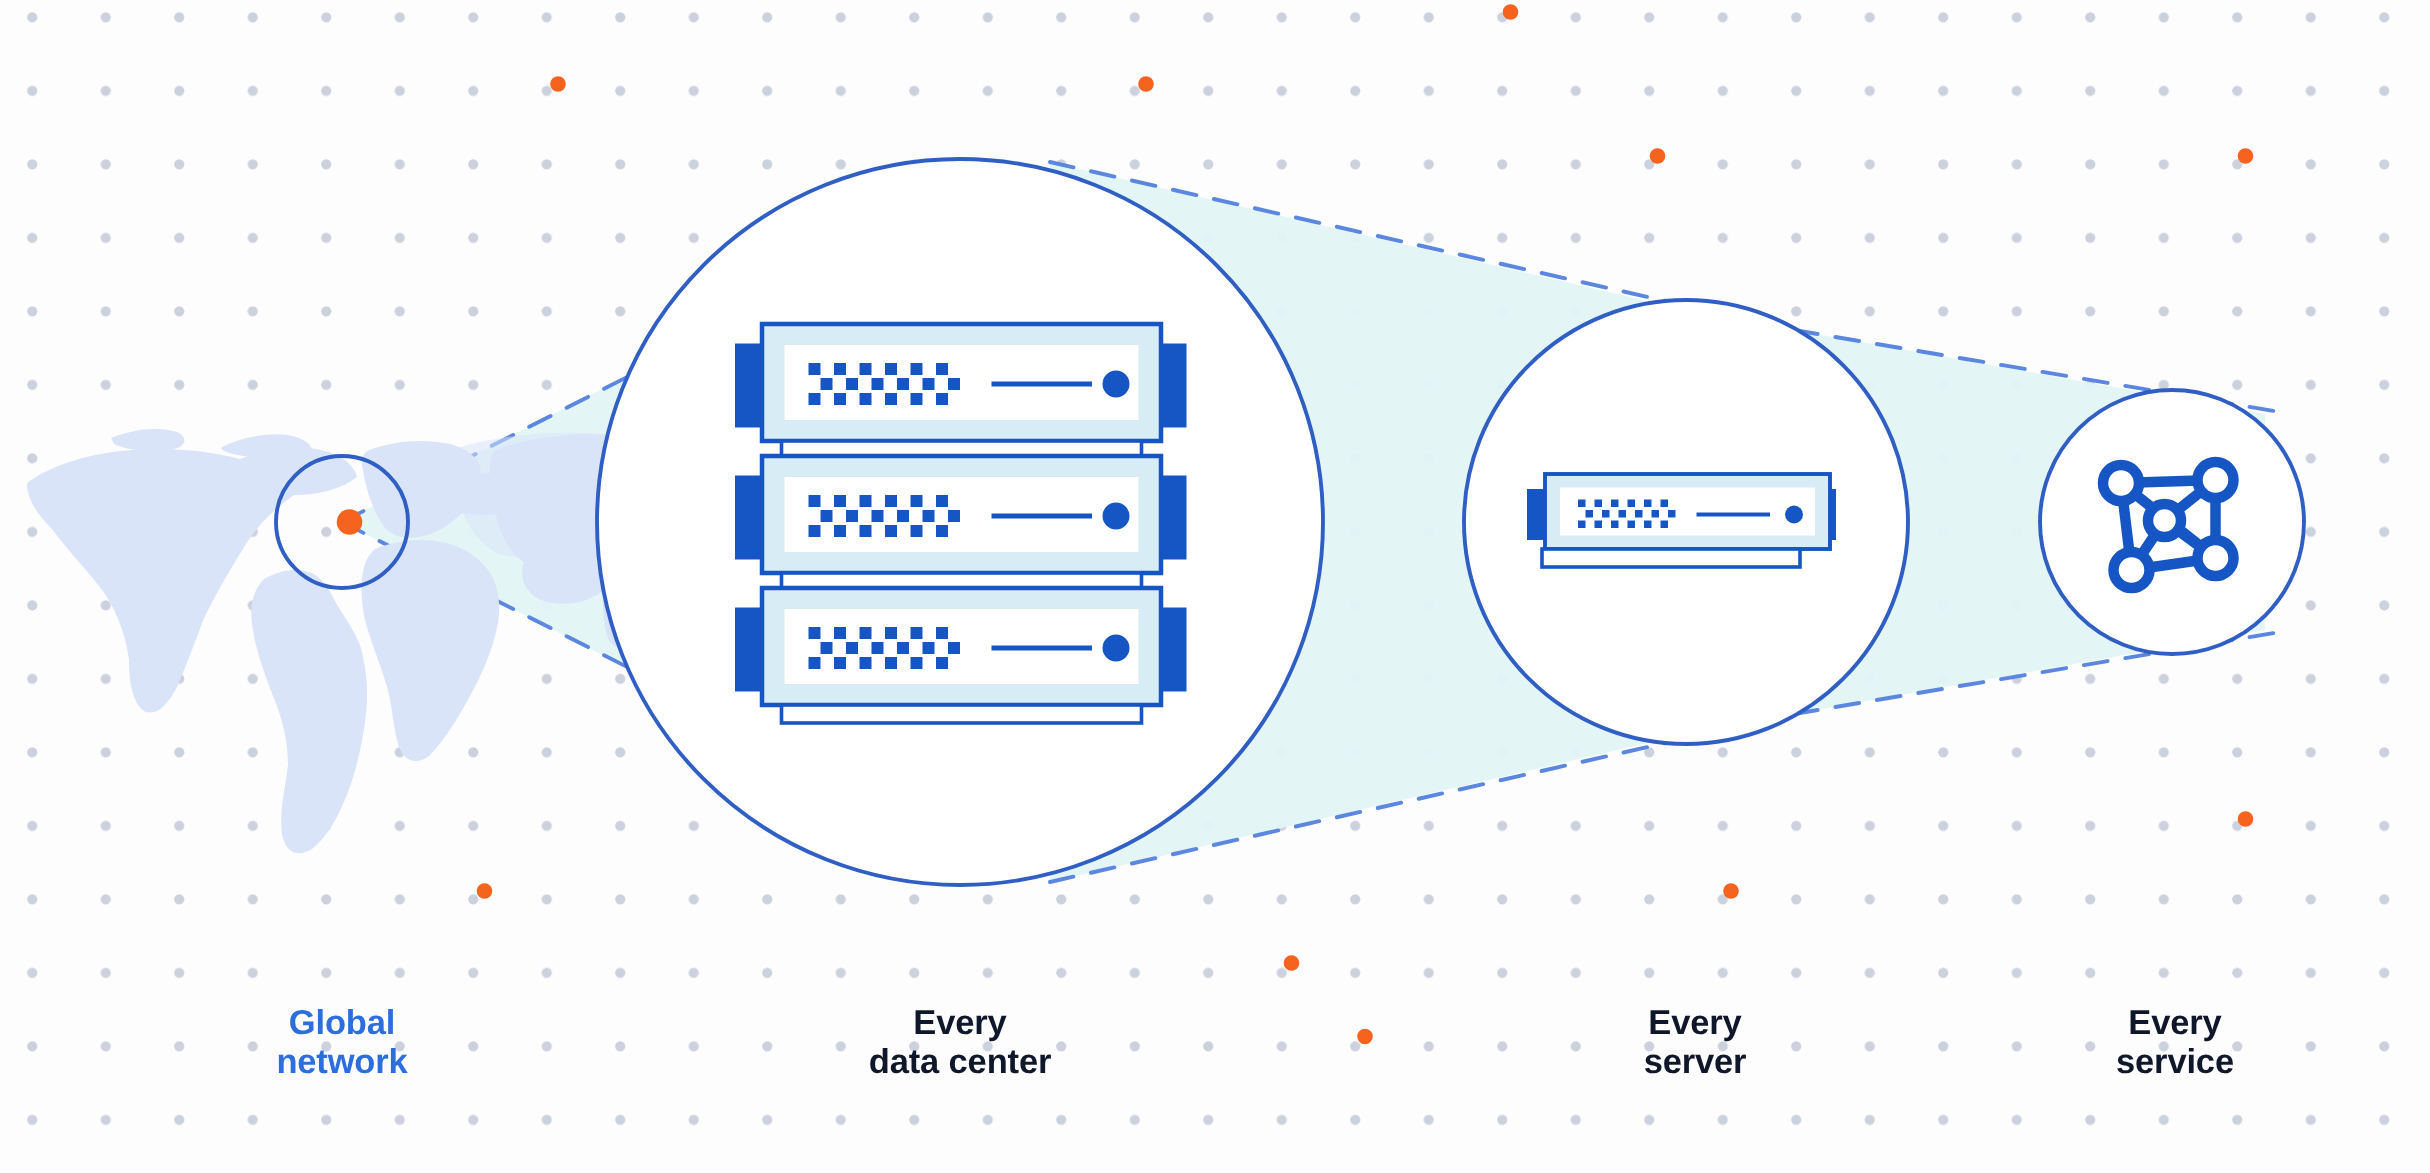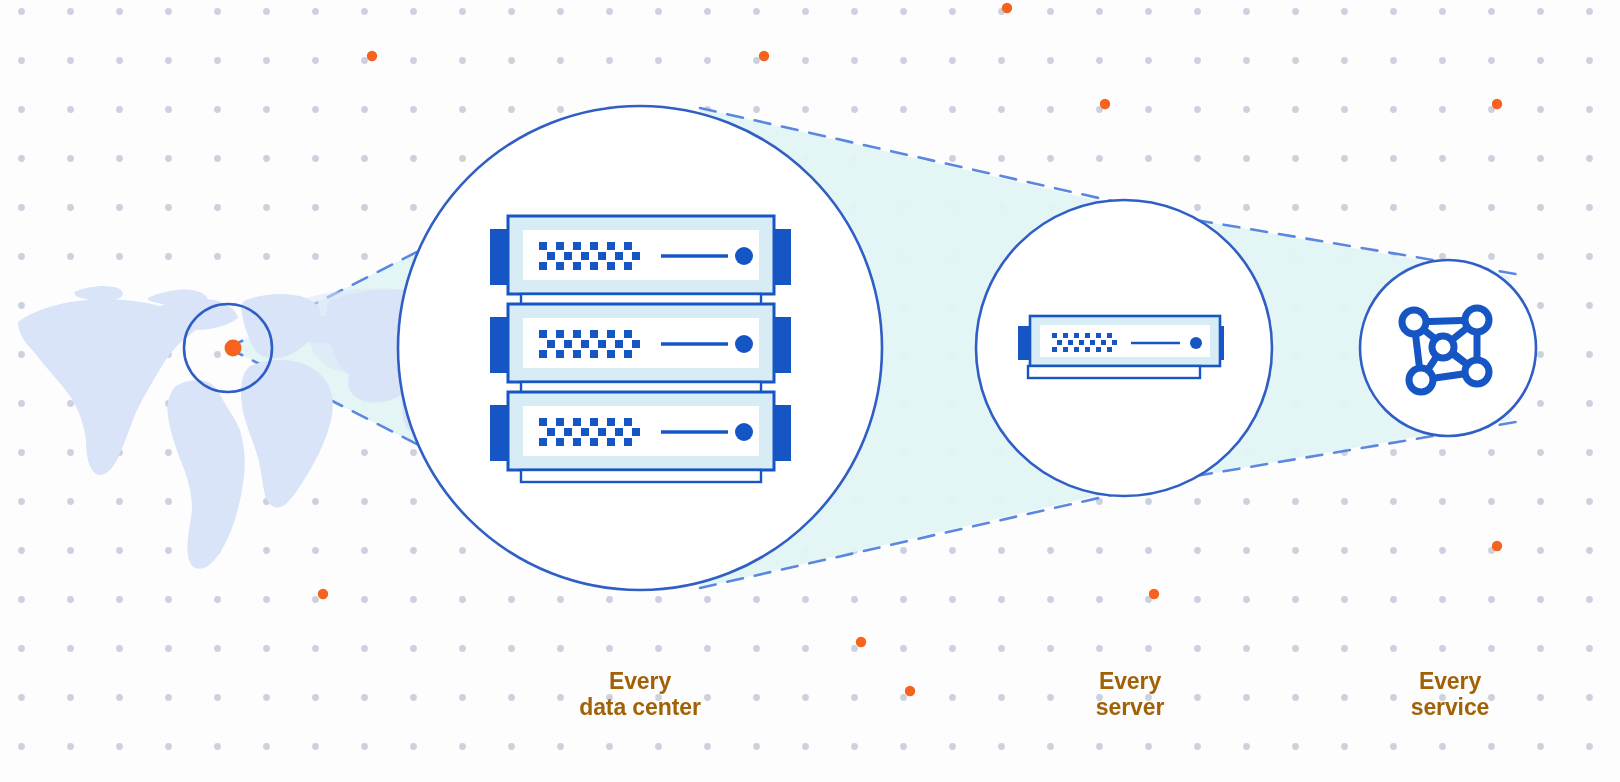--- a/index.html
+++ b/index.html
@@ -17,21 +17,21 @@
     background: #fdfdfe;
     overflow: hidden;
   }
   #art { position: absolute; left: 0; top: 0; }
   .label {
     position: absolute;
     text-align: center;
     font-size: 23px;
     line-height: 26px;
     font-weight: 700;
-    color: #a16207;
+    color: #0f172a;
     white-space: pre-line;
     letter-spacing: -0.1px;
   }
   .label.accent { color: #2c6ede; }
   #label-global  { left: 128px;  top: 668px; width: 200px; }
   #label-dc      { left: 540px;  top: 668px; width: 200px; }
   #label-server  { left: 1030px; top: 668px; width: 200px; }
   #label-service { left: 1350px; top: 668px; width: 200px; }
 </style>
 </head>
@@ -310,20 +310,22 @@
         <line x1="1421" y1="380" x2="1477" y2="372"></line>
         <circle cx="1414" cy="322" r="12"></circle>
         <circle cx="1477" cy="320" r="12"></circle>
         <circle cx="1443" cy="347" r="11"></circle>
         <circle cx="1421" cy="380" r="12"></circle>
         <circle cx="1477" cy="372" r="12"></circle>
       </g>
     </g>
   </svg>
 
+  <div class="label accent" id="label-global">Global
+network</div>
 
   <div class="label" id="label-dc">Every
 data center</div>
 
   <div class="label" id="label-server">Every
 server</div>
 
   <div class="label" id="label-service">Every
 service</div>
 

